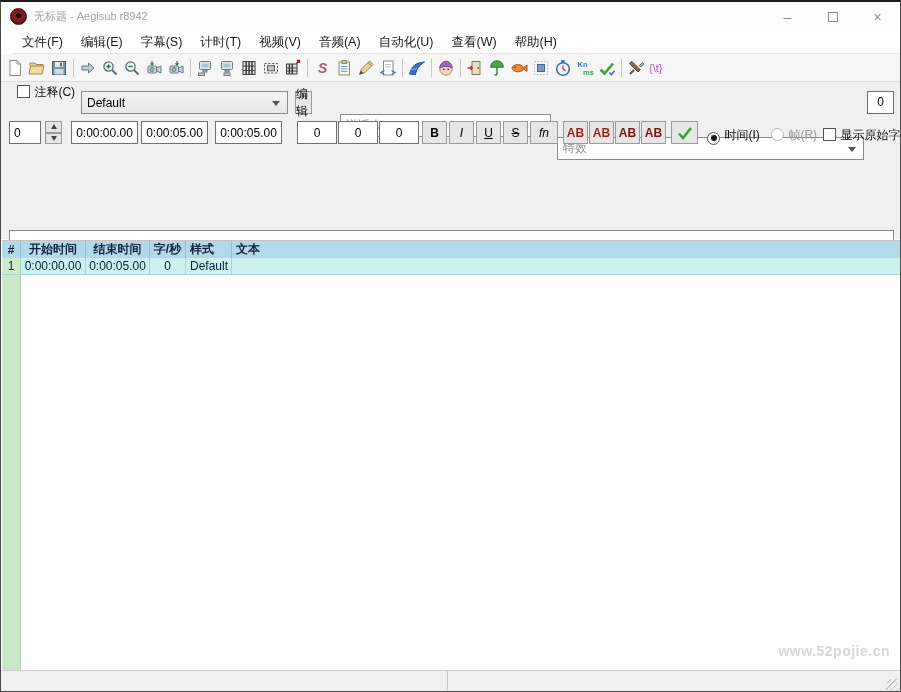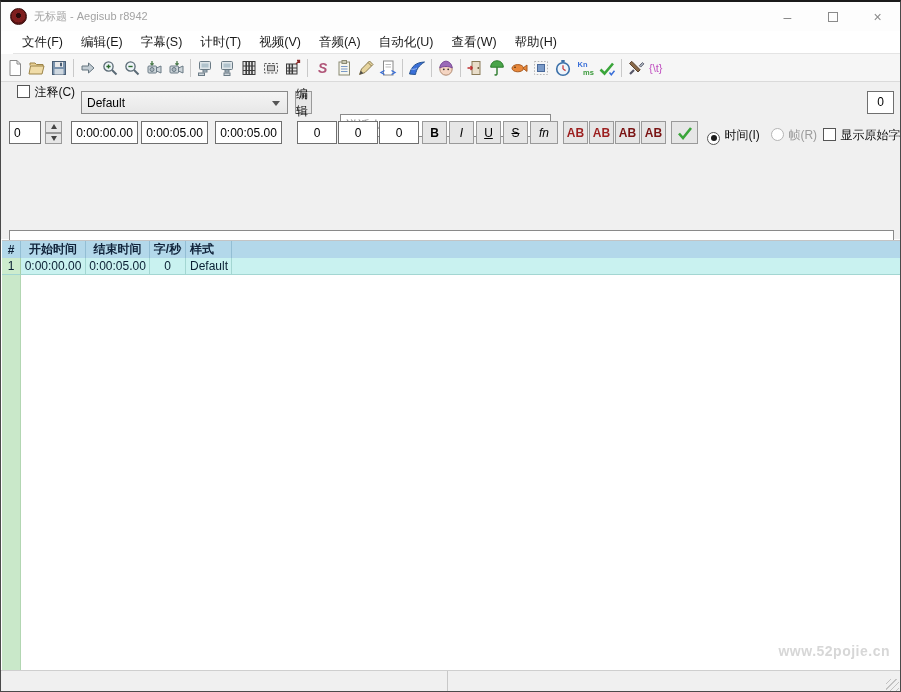--- a/index.html
+++ b/index.html
@@ -316,20 +316,24 @@
     </div>
     <div class="combo ep-abs" style="left:80px;top:9px;width:207px;">
       <span>Default</span>
       <span class="arr"></span>
     </div>
     <div class="btn ep-abs" style="left:294px;top:9px;width:17px;">编辑</div>
     <div class="combo combo-white ep-abs" style="left:339px;top:9px;width:211px;">
       <span class="ph">说话人</span>
       <span class="arr"></span>
     </div>
+    <div class="combo combo-white ep-abs" style="left:556px;top:9px;width:307px;">
+      <span class="ph">特效</span>
+      <span class="arr"></span>
+    </div>
     <div class="tbox ep-abs" style="left:866px;top:9px;width:27px;line-height:21px;">0</div>
 
     <input class="tbox ep-abs" style="left: 8px; top: 39px; width: 32px; text-align: left; padding-left: 4px;" value="0">
     <div class="spin ep-abs" style="left:44px;top:39px;">
       <span>
           <i class="tri-up"></i>
         </span>
       <span>
           <i class="tri-dn"></i>
         </span>
@@ -370,20 +374,21 @@
     <textarea class="textarea" spellcheck="false" style=""></textarea>
   </div>
 
   <div class="grid">
     <div class="g-header">
       <div class="gc c0">#</div>
       <div class="gc c1">开始时间</div>
       <div class="gc c2">结束时间</div>
       <div class="gc c3">字/秒</div>
       <div class="gc c4">样式</div>
+      <div class="gc c5" style="justify-content:flex-start;padding-left:4px;">文本</div>
     </div>
     <div class="g-row">
       <div class="gc c0 first">1</div>
       <div class="gc c1">0:00:00.00</div>
       <div class="gc c2">0:00:05.00</div>
       <div class="gc c3">0</div>
       <div class="gc c4">Default</div>
       <div class="gc c5"></div>
     </div>
     <div class="g-strip"></div>

